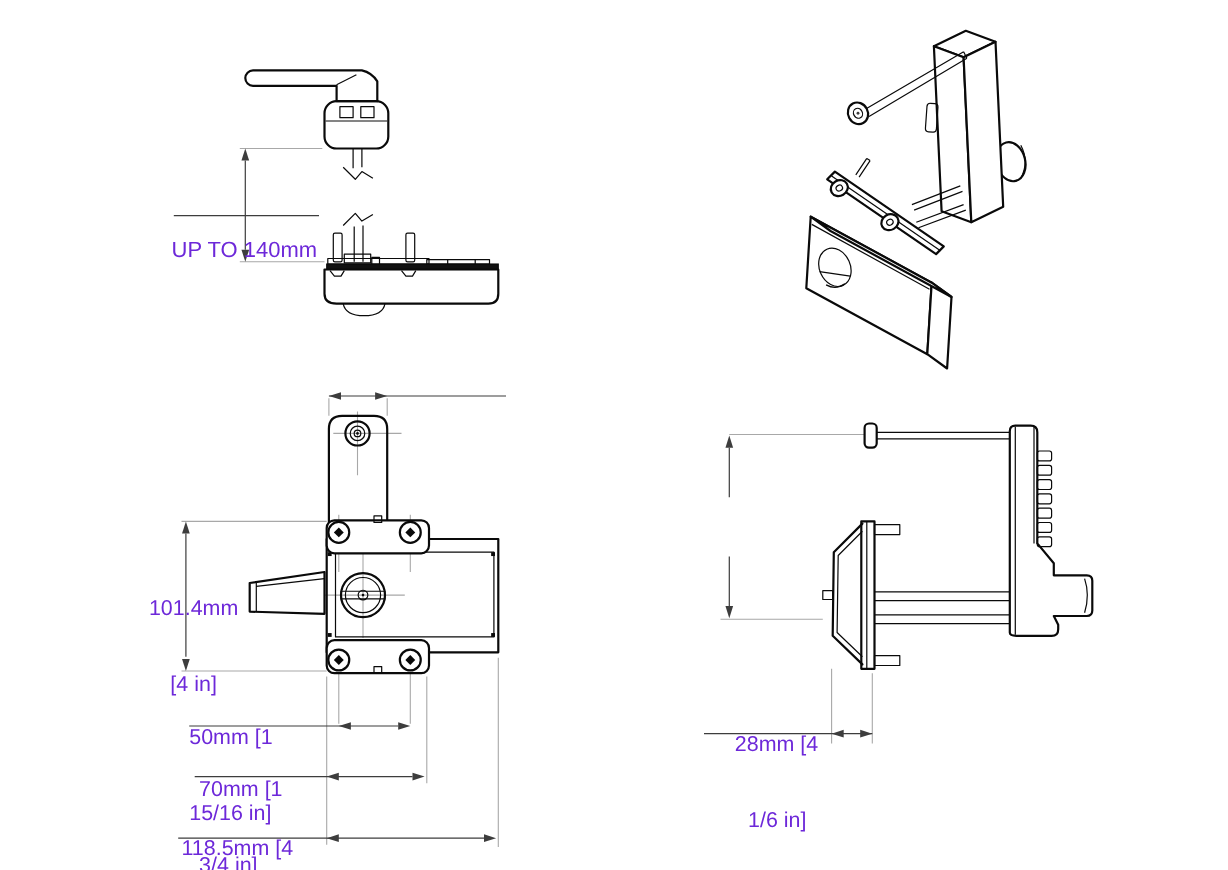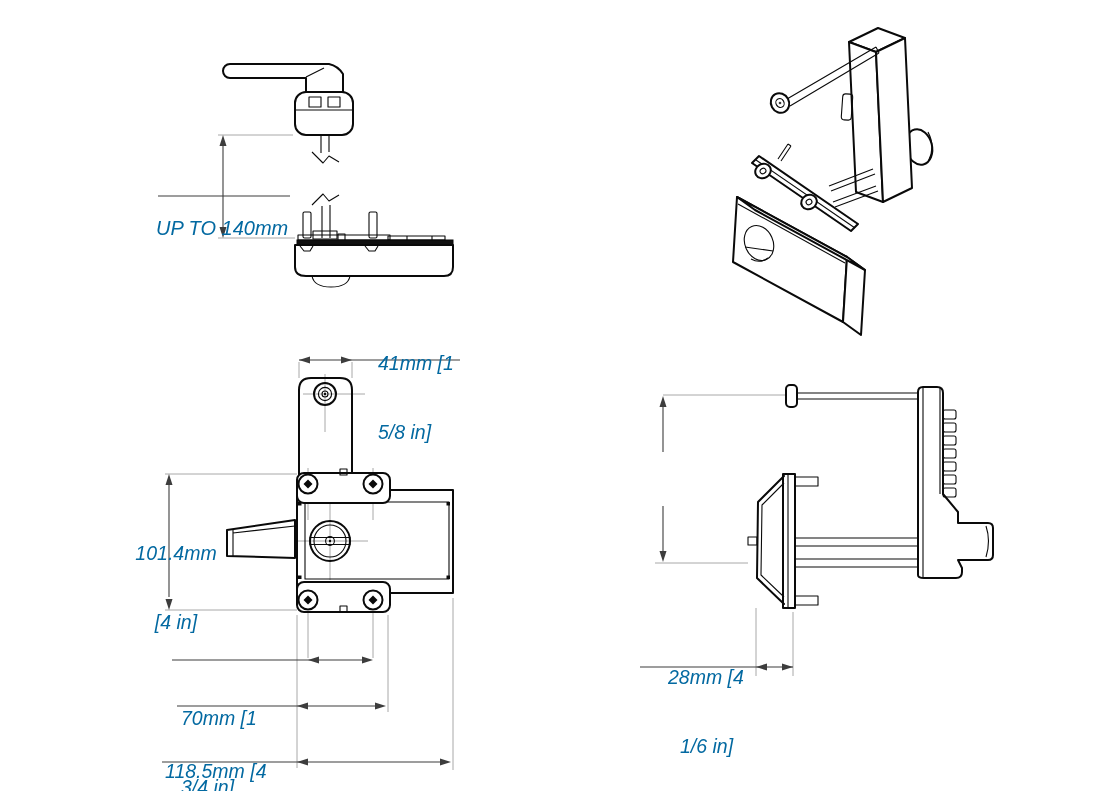--- a/index.html
+++ b/index.html
@@ -1,19 +1,19 @@
 <!DOCTYPE html>
 <html><head>
 <meta charset="utf-8">
 <style>
   html,body{margin:0;padding:0;background:#ffffff;}
   .stage{position:relative;width:1116px;height:791px;background:#fff;overflow:hidden;
          font-family:"Liberation Sans","DejaVu Sans",sans-serif;color:#262626;}
   svg{position:absolute;left:0;top:0;}
-  .dim-label{position:absolute;font-size:19.5px;line-height:23px;color:#0369a1;white-space:pre;font-style:italic;}
+  .dim-label{position:absolute;font-size:19.5px;line-height:23px;color:#6d28d9;white-space:pre;}
   .dim-label .l{display:block;}
   .c{text-align:center;}
   .part{stroke:#0a0a0a;fill:none;stroke-width:2;stroke-linejoin:round;stroke-linecap:round;}
   .part-thin{stroke:#0a0a0a;fill:none;stroke-width:1.1;stroke-linejoin:round;}
   .part-fill{fill:#ffffff;stroke:#0a0a0a;stroke-width:2;stroke-linejoin:round;}
   .ext{stroke:#a8a8a8;fill:none;stroke-width:1;}
   .dim{stroke:#3d3d3d;fill:none;stroke-width:1.1;}
   .arrow{fill:#3d3d3d;stroke:none;}
   .darkbar{fill:#111;stroke:#0a0a0a;stroke-width:1;}
 </style>
@@ -194,30 +194,30 @@
     <rect class="part-thin" x="748" y="537" width="9" height="8" stroke-width="1.5"></rect>
     <rect class="part-thin" x="795" y="477" width="23" height="9" stroke-width="1.5"></rect>
     <rect class="part-thin" x="795" y="596" width="23" height="9" stroke-width="1.5"></rect>
   </g>
 </svg>
 
 <div class="dim-label" style="left:156px;top:171px;font-size:20px;">
   <span class="l">UP TO 140mm</span>
 </div>
 
-<div class="dim-label" style="left:378px;top:306px;">
-  <span class="l">41mm [1</span>
-  <span class="l">5/8 in]</span>
-</div>
 
 <div class="dim-label c" style="left:130px;top:496px;width:92px;">
   <span class="l">101.4mm</span>
   <span class="l">[4 in]</span>
 </div>
 
+<div class="dim-label" style="left:172px;top:613px;">
+  <span class="l">50mm [1</span>
+  <span class="l">15/16 in]</span>
+</div>
 
 <div class="dim-label" style="left:181px;top:661px;">
   <span class="l">70mm [1</span>
   <span class="l">3/4 in]</span>
 </div>
 
 <div class="dim-label" style="left:165px;top:714px;">
   <span class="l">118.5mm [4</span>
   
 </div>

